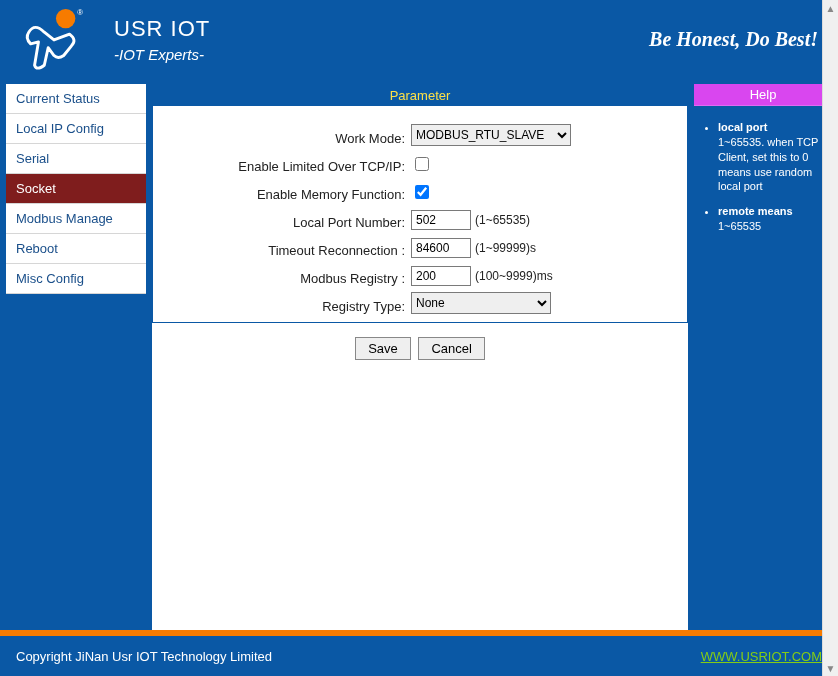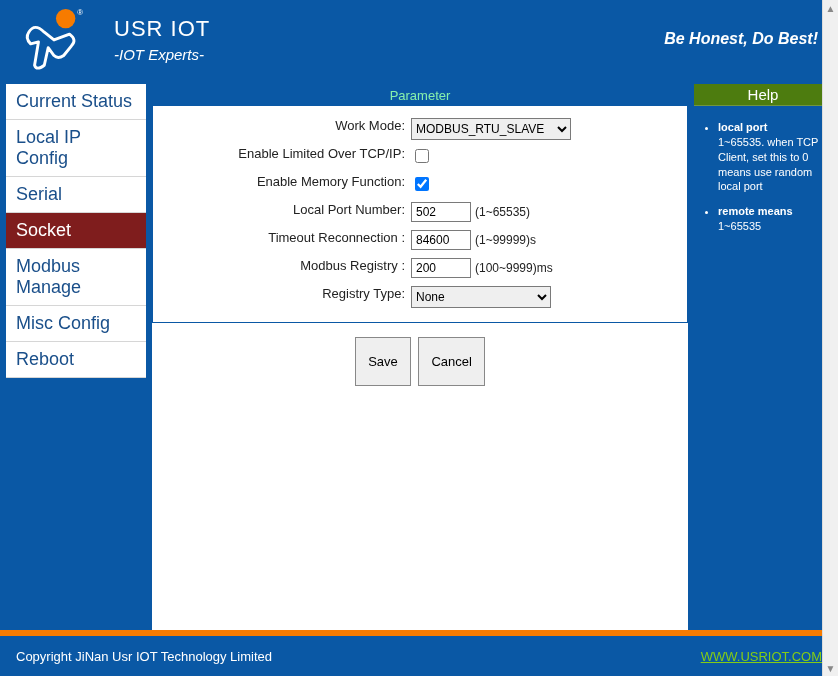--- a/index.html
+++ b/index.html
@@ -44,23 +44,23 @@
     color: #fff;
   }
   .brand-sub {
     font-size: 15px;
     color: #ffffff;
     margin-top: 4px;
     font-style: italic;
   }
   .slogan {
     margin-left: auto;
-    font-size: 16px;
+    font-size: 20px;
     font-style: italic;
-    font-family: Liberation Sans, sans-serif;
+    font-family: Liberation Serif, serif;
     color: #fff;
     font-weight: bold;
     padding-right: 6px;
   }
   .body {
     flex: 1;
     display: flex;
     background: #0a58a5;
     padding: 6px 6px 0 6px;
     gap: 6px;
@@ -72,54 +72,54 @@
     flex-direction: column;
     gap: 0;
     flex-shrink: 0;
   }
   .nav-item {
     background: #fff;
     color: #1a4f8a;
     padding: 7px 10px;
     border-bottom: 1px solid #d6d6d6;
     cursor: pointer;
-    font-size: 18px;
+    font-size: 13px;
   }
   .nav-item.active {
     background: #7f1d1d;
     color: #fff;
   }
   .sidebar-fill {
     flex: 1;
     background: #0a58a5;
   }
   .main {
     flex: 1;
     display: flex;
     flex-direction: column;
     min-width: 0;
     background: #fff;
   }
   .panel-title {
     background: #0a58a5;
     height: 22px;
-    color: #86efac;
+    color: #fde047;
     text-align: center;
     line-height: 22px;
     font-size: 13px;
     border: 1px solid #0a58a5;
   }
   .form-wrap {
     border: 1px solid #0a58a5;
     border-top: none;
     padding: 12px 8px 8px 8px;
   }
   .form-row {
     display: flex;
-    align-items: flex-start;
+    align-items: flex-end;
     height: 28px;
     margin-bottom: 0;
   }
   .form-label {
     width: 250px;
     text-align: right;
     padding-right: 6px;
     color: #222;
     font-size: 13px;
   }
@@ -152,39 +152,39 @@
     font-size: 12px;
     color: #222;
   }
   .btn-row {
     text-align: center;
     padding: 14px 0 6px 0;
   }
   .btn {
     border: 1px solid #888;
     background: #efefef;
-    padding: 16px 12px;
+    padding: 3px 12px;
     font-size: 13px;
     cursor: pointer;
     margin: 0 2px;
   }
   .help {
     width: 138px;
     display: flex;
     flex-direction: column;
     flex-shrink: 0;
     background: #0a58a5;
   }
   .help-title {
     height: 22px;
     line-height: 22px;
     text-align: center;
     color: #fff;
-    background: #4d7c0f;
-    font-size: 15px;
+    background: #d946ef;
+    font-size: 13px;
     border-bottom: 1px solid rgba(255,255,255,0.2);
   }
   .help-body {
     padding: 14px 6px 6px 6px;
     color: #fff;
     font-size: 11px;
   }
   .help-body ul {
     margin: 0;
     padding-left: 18px;
@@ -267,22 +267,22 @@
   </div>
 
   <div class="body">
 
     <div class="sidebar">
       <div class="nav-item">Current Status</div>
       <div class="nav-item">Local IP Config</div>
       <div class="nav-item">Serial</div>
       <div class="nav-item active">Socket</div>
       <div class="nav-item">Modbus Manage</div>
+      <div class="nav-item">Reboot</div>
       <div class="nav-item">Misc Config</div>
-      <div class="nav-item">Reboot</div>
       <div class="sidebar-fill"></div>
     </div>
 
     <div class="main">
       <div class="panel-title">Parameter</div>
       <div class="form-wrap">
 
         <div class="form-row">
           <div class="form-label">Work Mode:</div>
           <div class="form-field">

